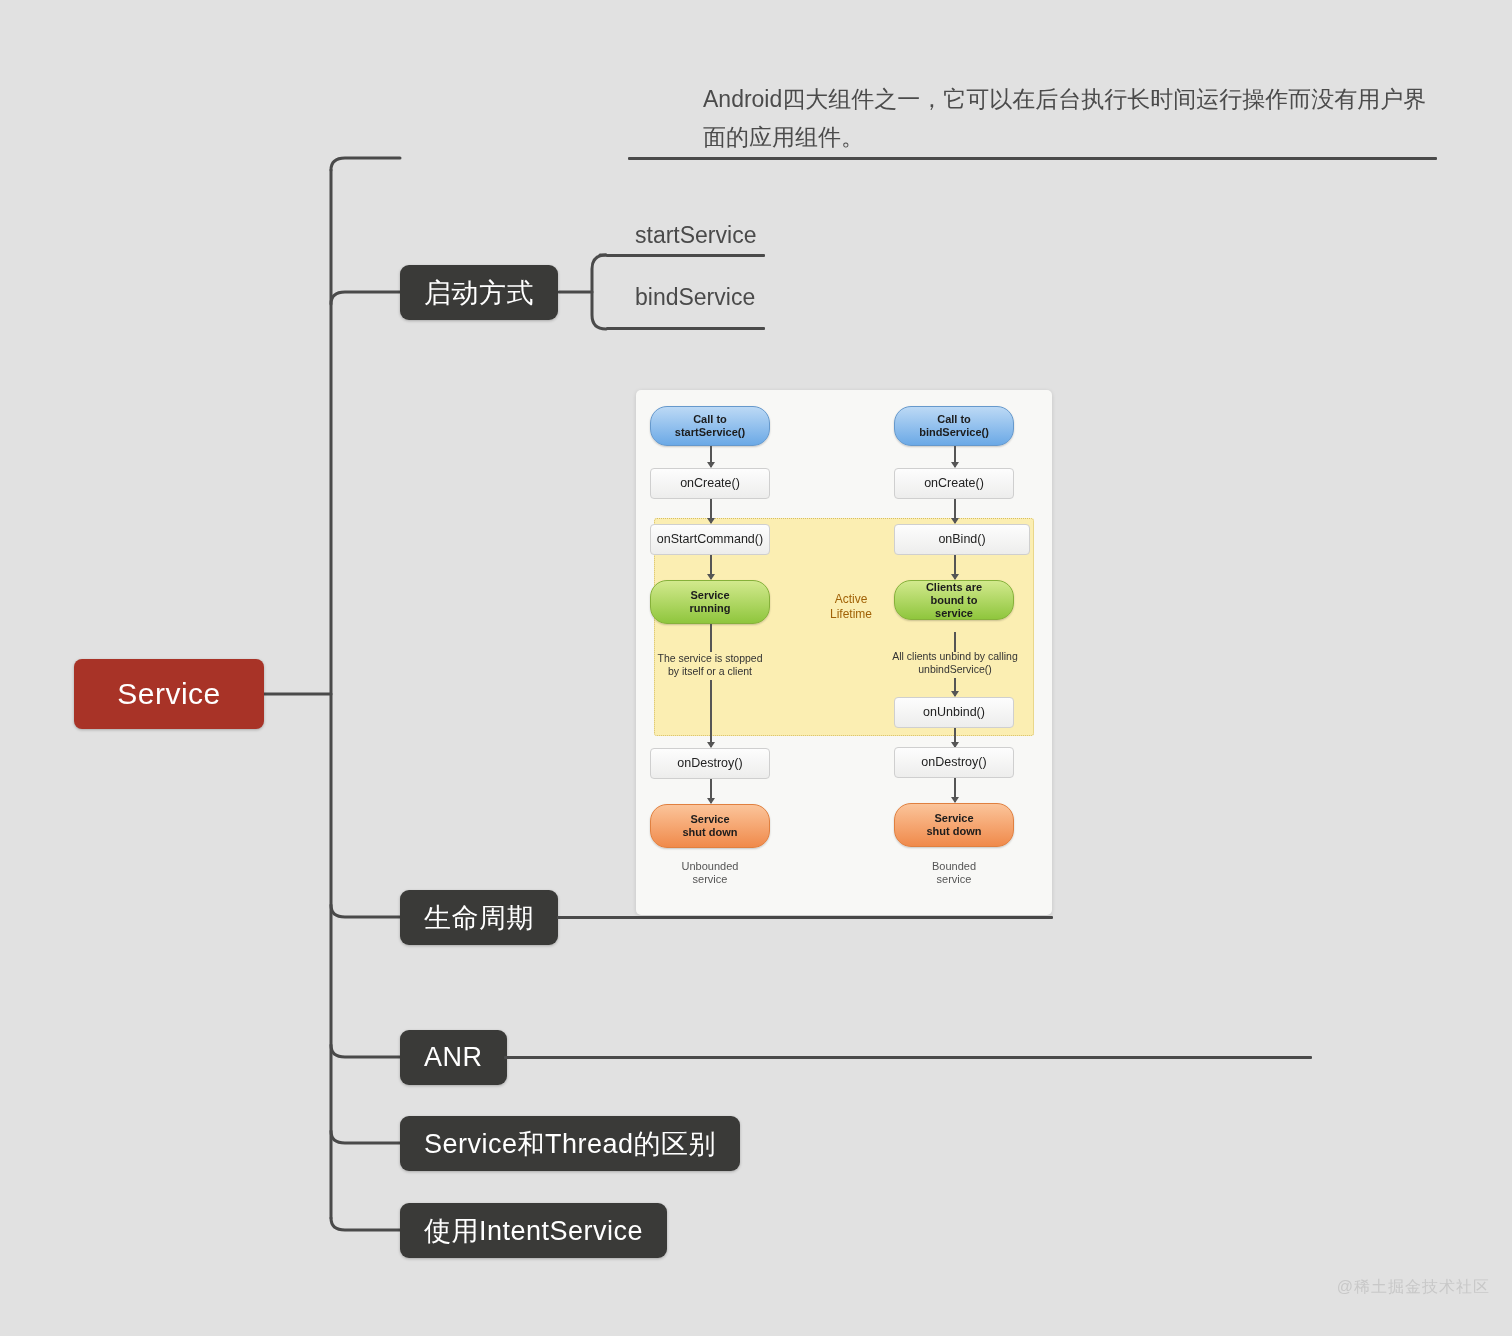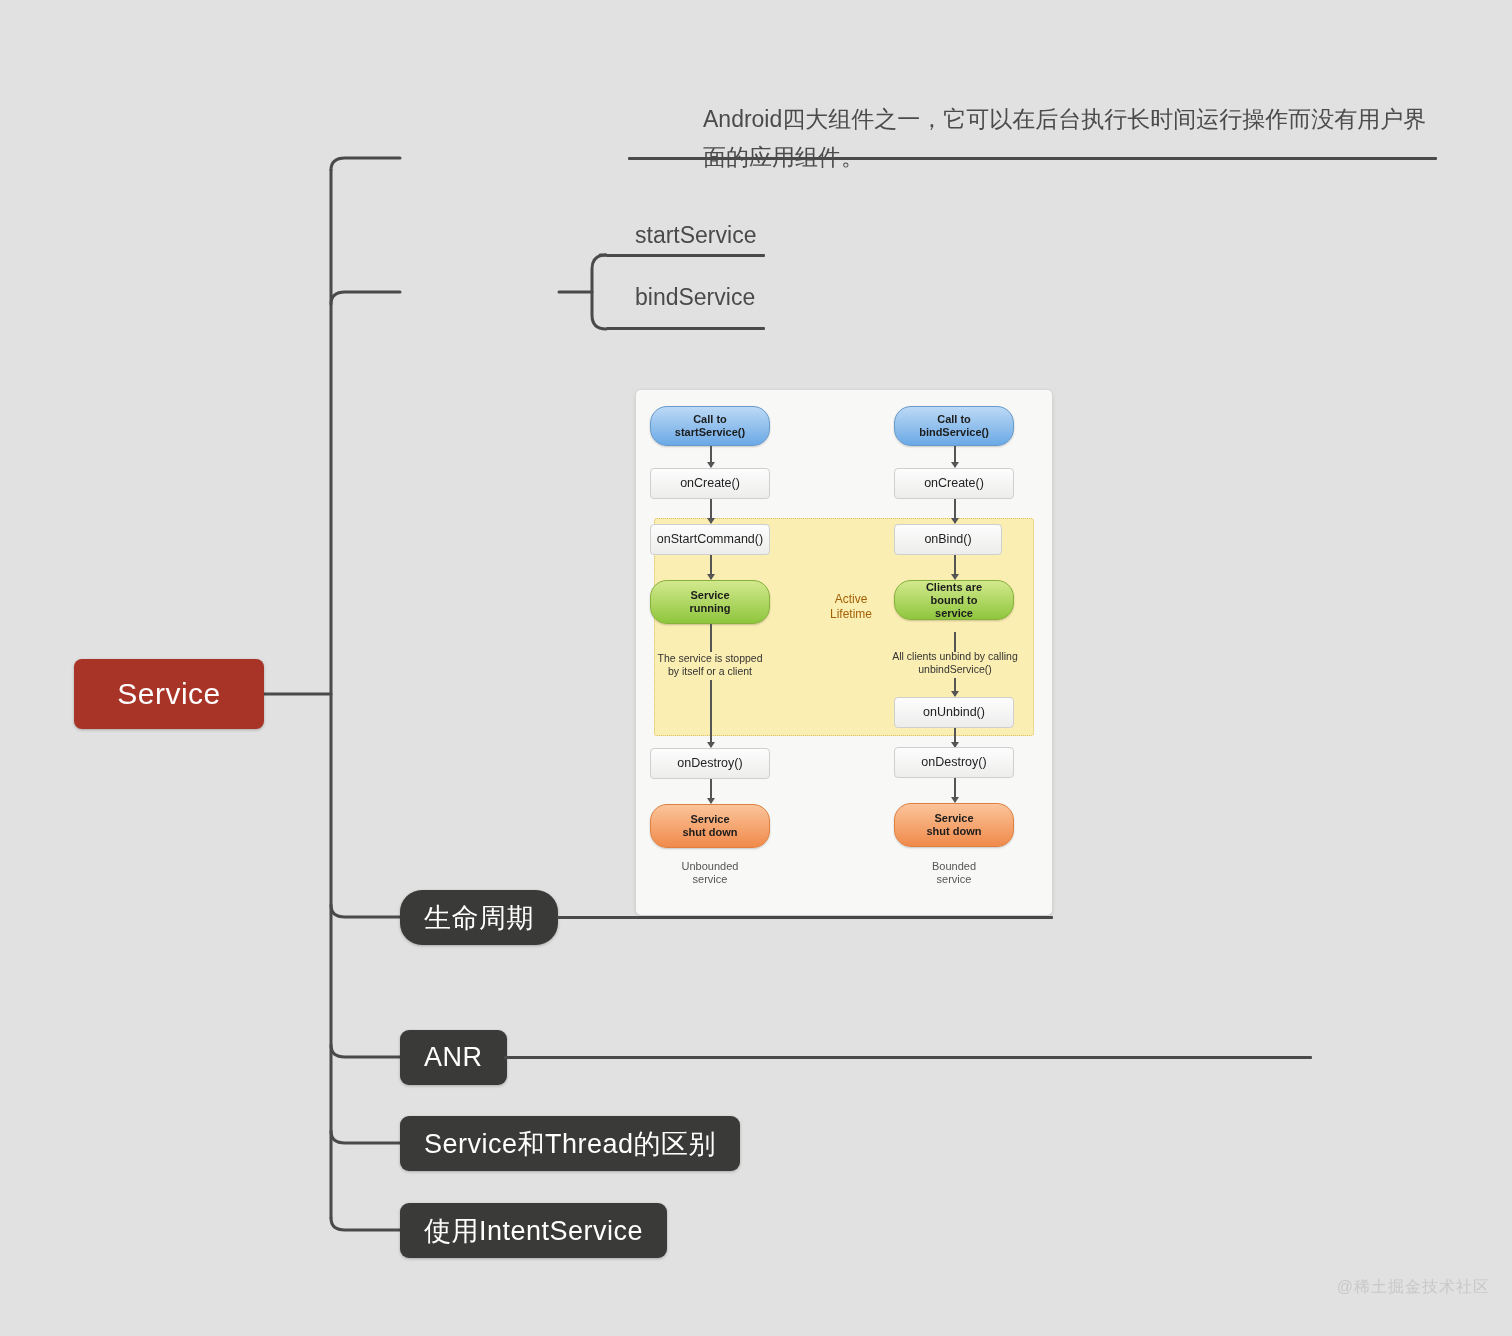--- a/index.html
+++ b/index.html
@@ -169,28 +169,31 @@
       <path d="M606 255 Q592 255 592 269 L592 315 Q592 329 606 329"></path>
       <path d="M606 255 L600 255"></path>
     </g>
   </svg>
 
   <div class="node root" style="left:74px; top:659px; width:190px; height:70px;">
     <span>Service</span>
   </div>
 
   <div class="uline" style="left:628px; top:157px; width:809px;"></div>
-  <div class="note" style="left:703px; top:80px; width:740px;margin-top:20px;">Android四大组件之一，它可以在后台执行长时间运行操作而没有用户界面的应用组件。</div>
-
+  <div class="note" style="left:703px; top:80px; width:740px;">Android四大组件之一，它可以在后台执行长时间运行操作而没有用户界面的应用组件。</div>
+
+  <div class="node" style="left:400px; top:265px; height:55px;">
+    <span>启动方式</span>
+  </div>
   <div class="leaf" style="left:635px; top:222px;">startService</div>
   <div class="uline" style="left:606px; top:254px; width:159px;"></div>
   <div class="leaf" style="left:635px; top:284px;">bindService</div>
   <div class="uline" style="left:606px; top:327px; width:159px;"></div>
 
-  <div class="node" style="left:400px; top:890px; height:55px;border-radius:22px;">
+  <div class="node" style="left:400px; top:890px; height:55px;">
     <span>生命周期</span>
   </div>
   <div class="uline" style="left:557px; top:916px; width:496px;"></div>
 
   <div id="lifecycle">
     <div id="lc-inner">
       <div class="active-band"></div>
 
       <div class="lctext active-lbl" style="left:182px; top:202px; width:66px; white-space:pre-line;">Active
 Lifetime</div>
@@ -222,21 +225,21 @@
       <div class="lctext caption" style="left:24px; top:470px; width:100px; white-space:pre-line;">Unbounded
 service</div>
 
       <div class="lcbox blue" style="left:258px; top:16px; width:120px; height:40px; white-space:pre-line;">Call to
 bindService()</div>
       <div class="lcarrow" style="left:318px; top:56px; height:21px;"></div>
 
       <div class="lcbox plain" style="left:258px; top:78px; width:120px; height:31px;">onCreate()</div>
       <div class="lcarrow" style="left:318px; top:109px; height:24px;"></div>
 
-      <div class="lcbox plain" style="left:258px; top:134px; width:108px; height:31px;">onBind()</div>
+      <div class="lcbox plain" style="left:258px; top:134px; width:136px; height:31px;">onBind()</div>
       <div class="lcarrow" style="left:318px; top:165px; height:24px;"></div>
 
       <div class="lcbox green" style="left:258px; top:190px; width:120px; height:40px; white-space:pre-line;">Clients are
 bound to
 service</div>
       <div class="lcarrow noarrow" style="left:318px; top:242px; height:20px;"></div>
 
       <div class="lctext" style="left:240px; top:260px; width:158px; white-space:pre-line;">All clients unbind by calling
 unbindService()</div>
       <div class="lcarrow" style="left:318px; top:288px; height:18px;"></div>

